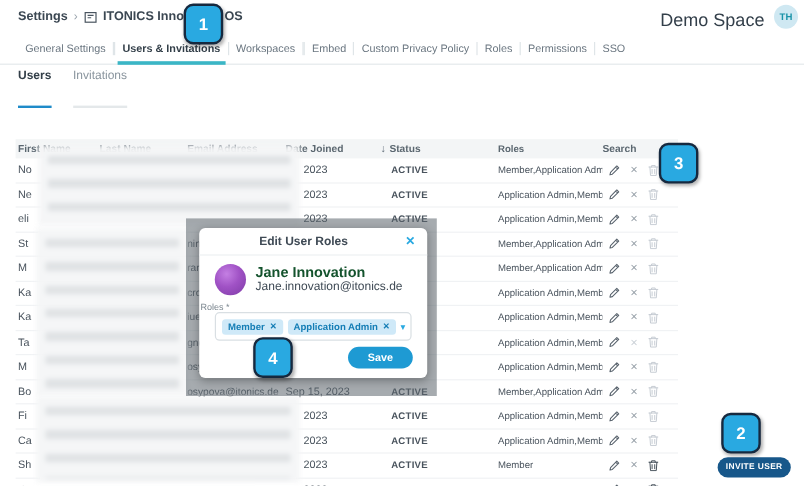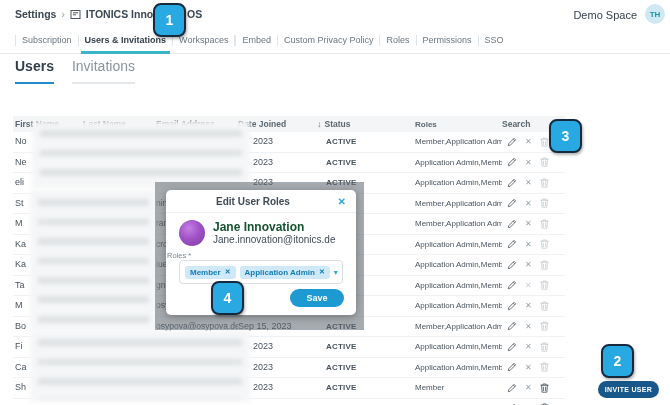--- a/index.html
+++ b/index.html
@@ -3,37 +3,37 @@
 <meta charset="utf-8">
 <style>
   html,body{margin:0;padding:0;background:#fff;}
   .stage{position:relative;width:670px;height:405px;background:#fff;overflow:hidden;
          font-family:"Liberation Sans",sans-serif;border-radius:25px;-webkit-font-smoothing:antialiased;}
 
   
   .crumbs{position:absolute;left:15px;top:8px;display:flex;align-items:center;gap:5px;
           font-size:10.5px;font-weight:bold;color:#3b4752;}
   .crumb-sep{color:#9aa4ad;font-weight:normal;font-size:10px;}
-  .space-name{position:absolute;right:33px;top:9px;font-size:11px;color:#333f4a;}
+  .space-name{position:absolute;right:33px;top:9px;font-size:15px;color:#333f4a;}
   .avatar-sm{position:absolute;right:5px;top:4px;width:20px;height:20px;border-radius:50%;
              background:#cfe8f2;color:#1a93a8;font-size:8px;font-weight:bold;
              display:flex;align-items:center;justify-content:center;}
 
   
   .tabbar{position:absolute;top:28px;left:0;right:0;height:25px;border-bottom:1px solid #e4e9ec;
           display:flex;align-items:center;padding-left:15px;}
   .tab{position:relative;font-size:9px;color:#6a7680;padding:0 6px;height:25px;line-height:25px;white-space:nowrap;}
   .tab.active{color:#323e48;font-weight:bold;}
   .tab.active::after{content:'';position:absolute;left:2px;right:2px;bottom:-1px;height:3px;
                      background:var(--teal,#3bb6c6);}
   .sep{width:1px;height:11px;background:#dfe5e8;}
 
   
   .subtabs{position:absolute;top:58px;left:15px;display:flex;gap:18px;}
-  .subtab{font-size:14px;padding-bottom:8px;border-bottom:2px solid transparent;}
+  .subtab{font-size:10px;padding-bottom:19px;border-bottom:2px solid transparent;}
   .subtab.active{color:#323e48;font-weight:bold;border-color:var(--blue,#1f8bc9);}
   .subtab.inactive{color:#8a959e;border-color:#e4e8ea;}
 
   
   .search{position:absolute;top:86px;left:13px;width:212px;height:18px;border:1px solid #dde3e6;
           border-radius:4px;display:flex;align-items:center;padding:0 7px;gap:5px;background:#fff;}
   .search input{border:none;outline:none;flex:1;font-size:9px;color:#49535d;
                 font-family:"Liberation Sans",sans-serif;}
   .search input::placeholder{color:#8b959e;}
 
@@ -122,22 +122,22 @@
           <rect x="1" y="1.5" width="9" height="8" fill="none" stroke="#4a5560" stroke-width="1"></rect>
           <path d="M3 3.8h5M3 5.8h3" stroke="#4a5560" stroke-width="1"></path>
         </svg>
       </span>
     <span>ITONICS Innovation OS</span>
   </div>
   <span class="space-name">Demo Space</span>
   <div class="avatar-sm">TH</div>
 
   <div class="tabbar">
-      <span class="sep"></span>
-    <span class="tab">Subscription</span>
+    <span class="tab">General Settings</span>
+      <span class="sep"></span>
       <span class="sep"></span>
     <span class="tab active">Users &amp; Invitations</span>
       <span class="sep"></span>
     <span class="tab">Workspaces</span>
       <span class="sep"></span>
       <span class="sep"></span>
     <span class="tab">Embed</span>
       <span class="sep"></span>
     <span class="tab">Custom Privacy Policy</span>
       <span class="sep"></span>
@@ -353,21 +353,21 @@
           <span class="icon trash">
             <svg width="9" height="10" viewBox="0 0 9 10">
               <path d="M0.8 2.2h7.4 M3 2.2V1h3v1.2 M1.6 2.2l.5 7h4.8l.5-7 M3.4 4.2v3.4 M5.6 4.2v3.4" fill="none" stroke="currentColor" stroke-width="0.8" stroke-linecap="round"></path>
             </svg>
           </span>
         </div>
       </div>
       <div class="trow">
         <div class="c fn">Bo</div>
         <div class="c ln"></div>
-        <div class="c em">osypova@osypova.de</div>
+        <div class="c em">osypova@itonics.de</div>
         <div class="c dj">Sep 15, 2023</div>
         <div class="c st">ACTIVE</div>
         <div class="c ro">Member,Application Admin</div>
         <div class="c ac">
           <span class="icon pencil">
             <svg width="10" height="10" viewBox="0 0 10 10">
               <path d="M1.3 8.7l.5-2.1L7 1.3l1.6 1.6-5.3 5.3-2 .5z M6.1 2.2l1.6 1.6" fill="none" stroke="currentColor" stroke-width="0.9" stroke-linejoin="round"></path>
             </svg>
           </span>
           <span class="icon xmark">✕</span>

